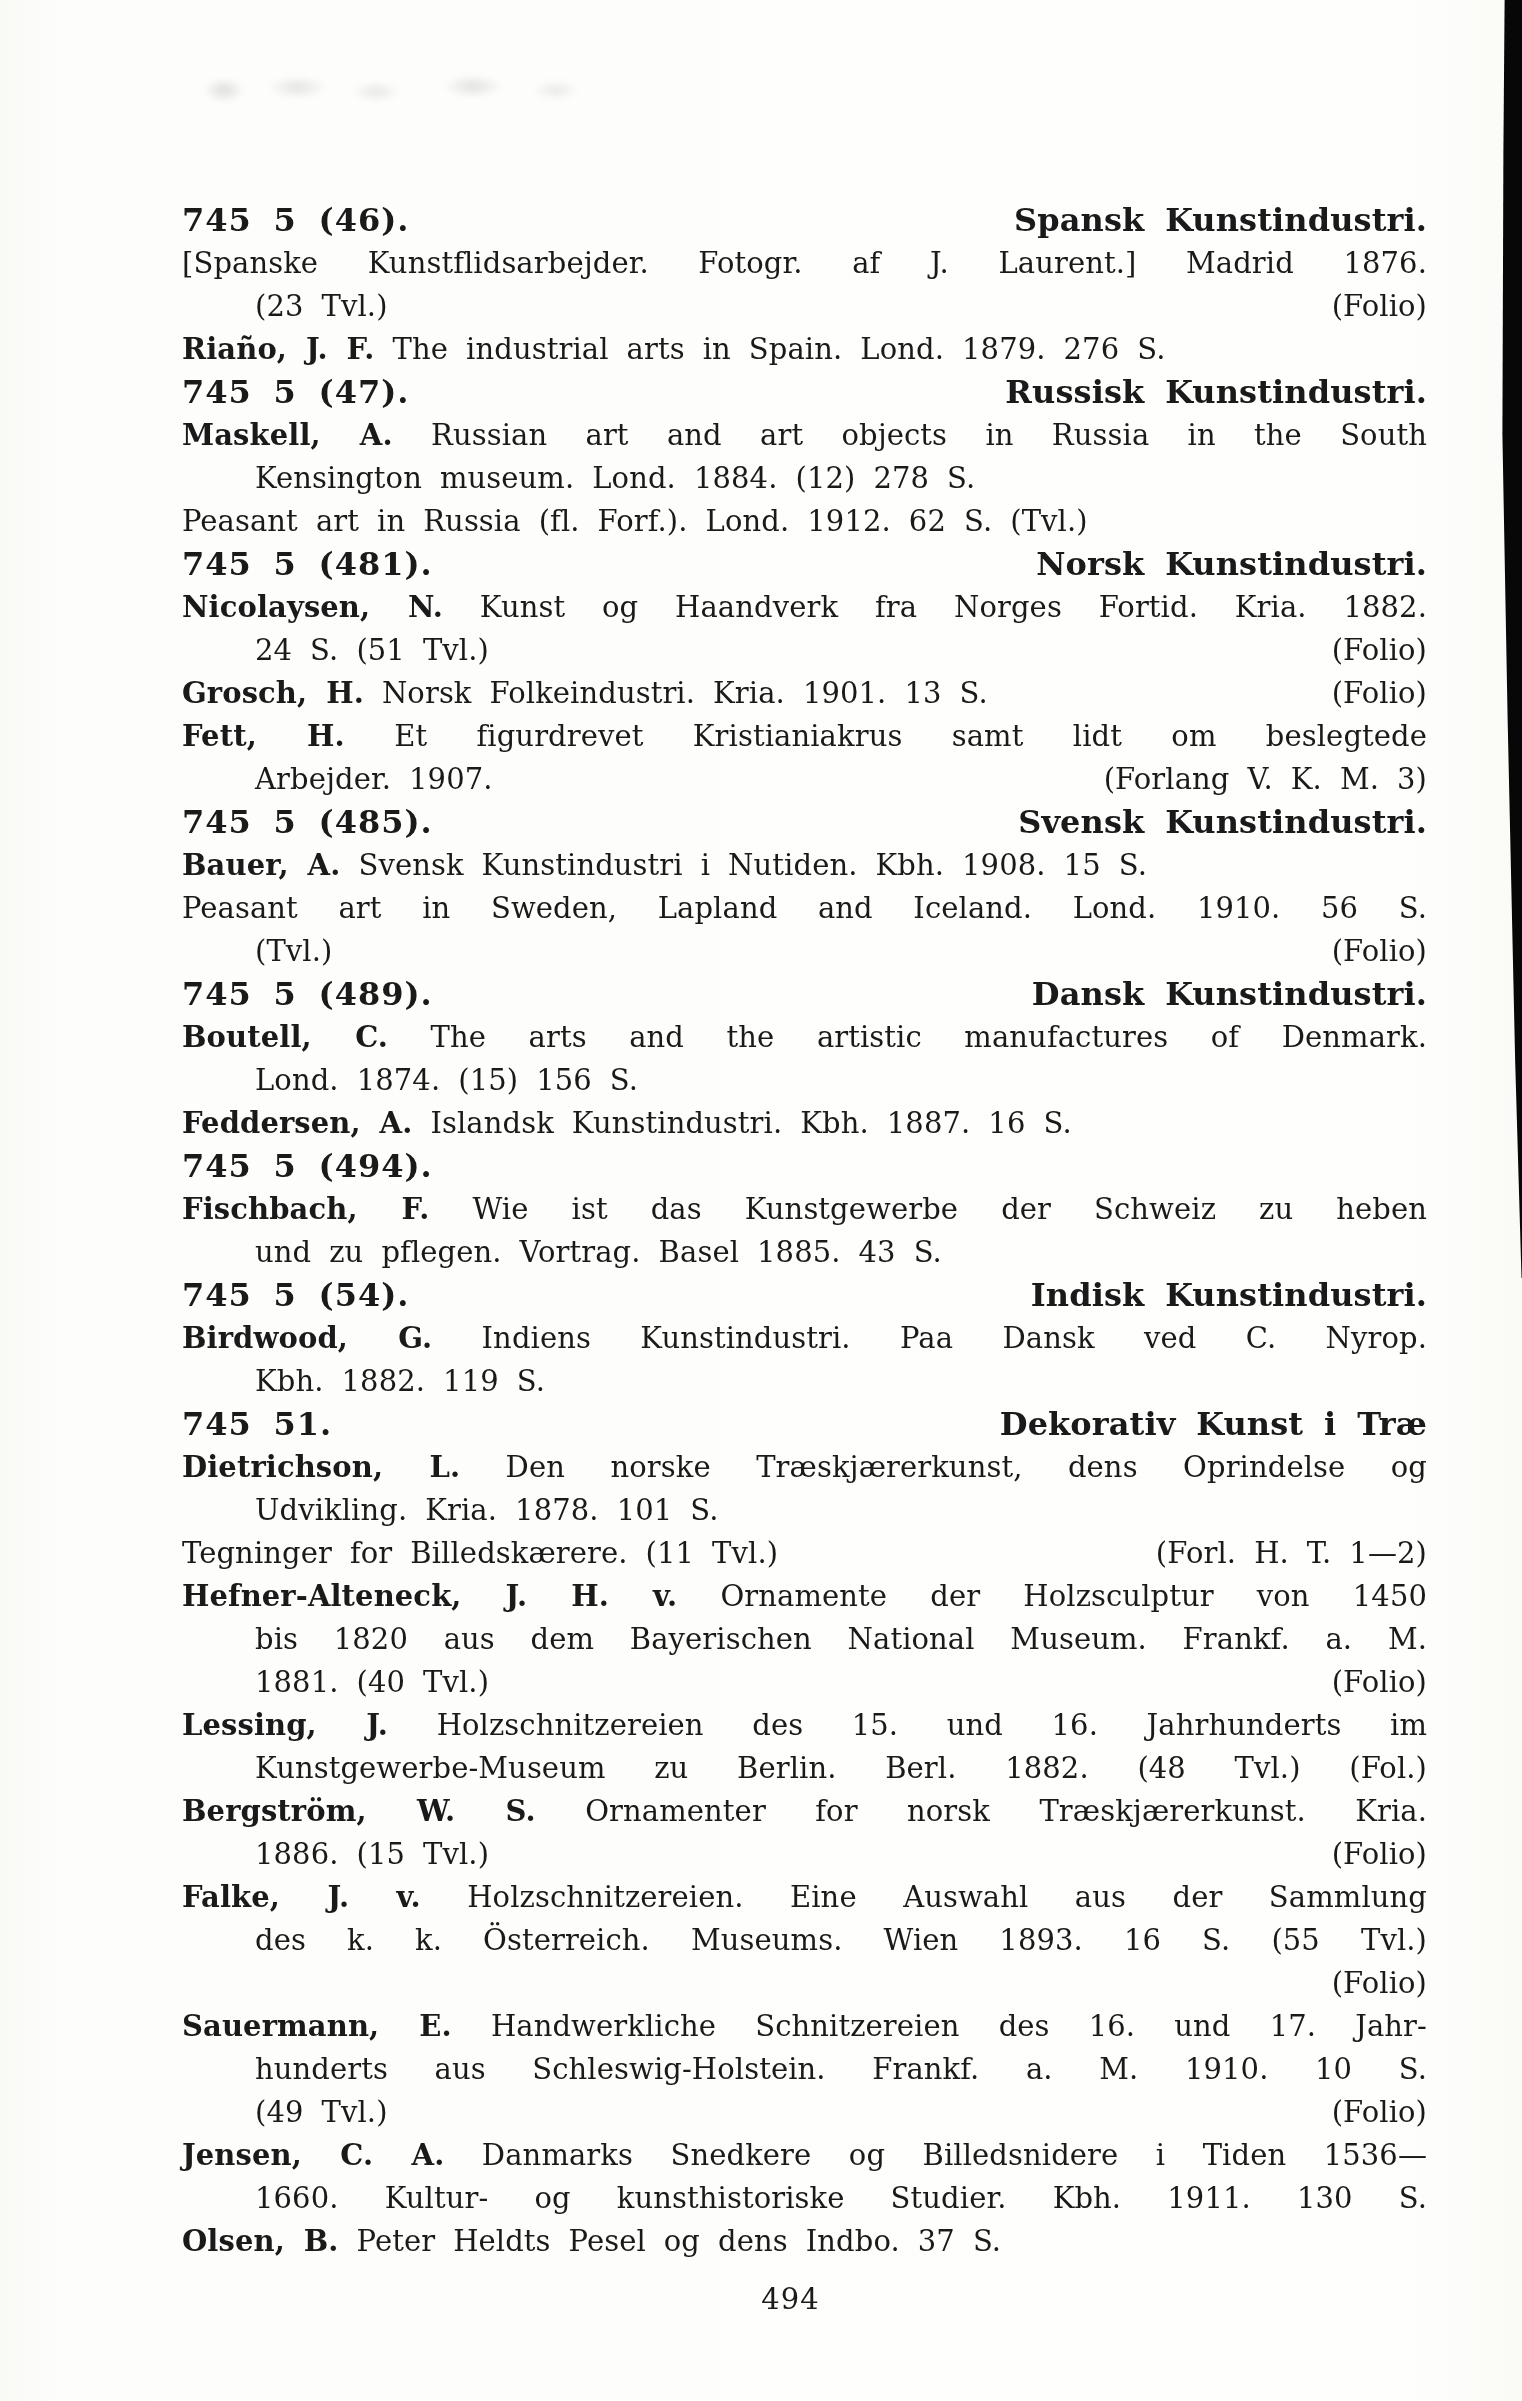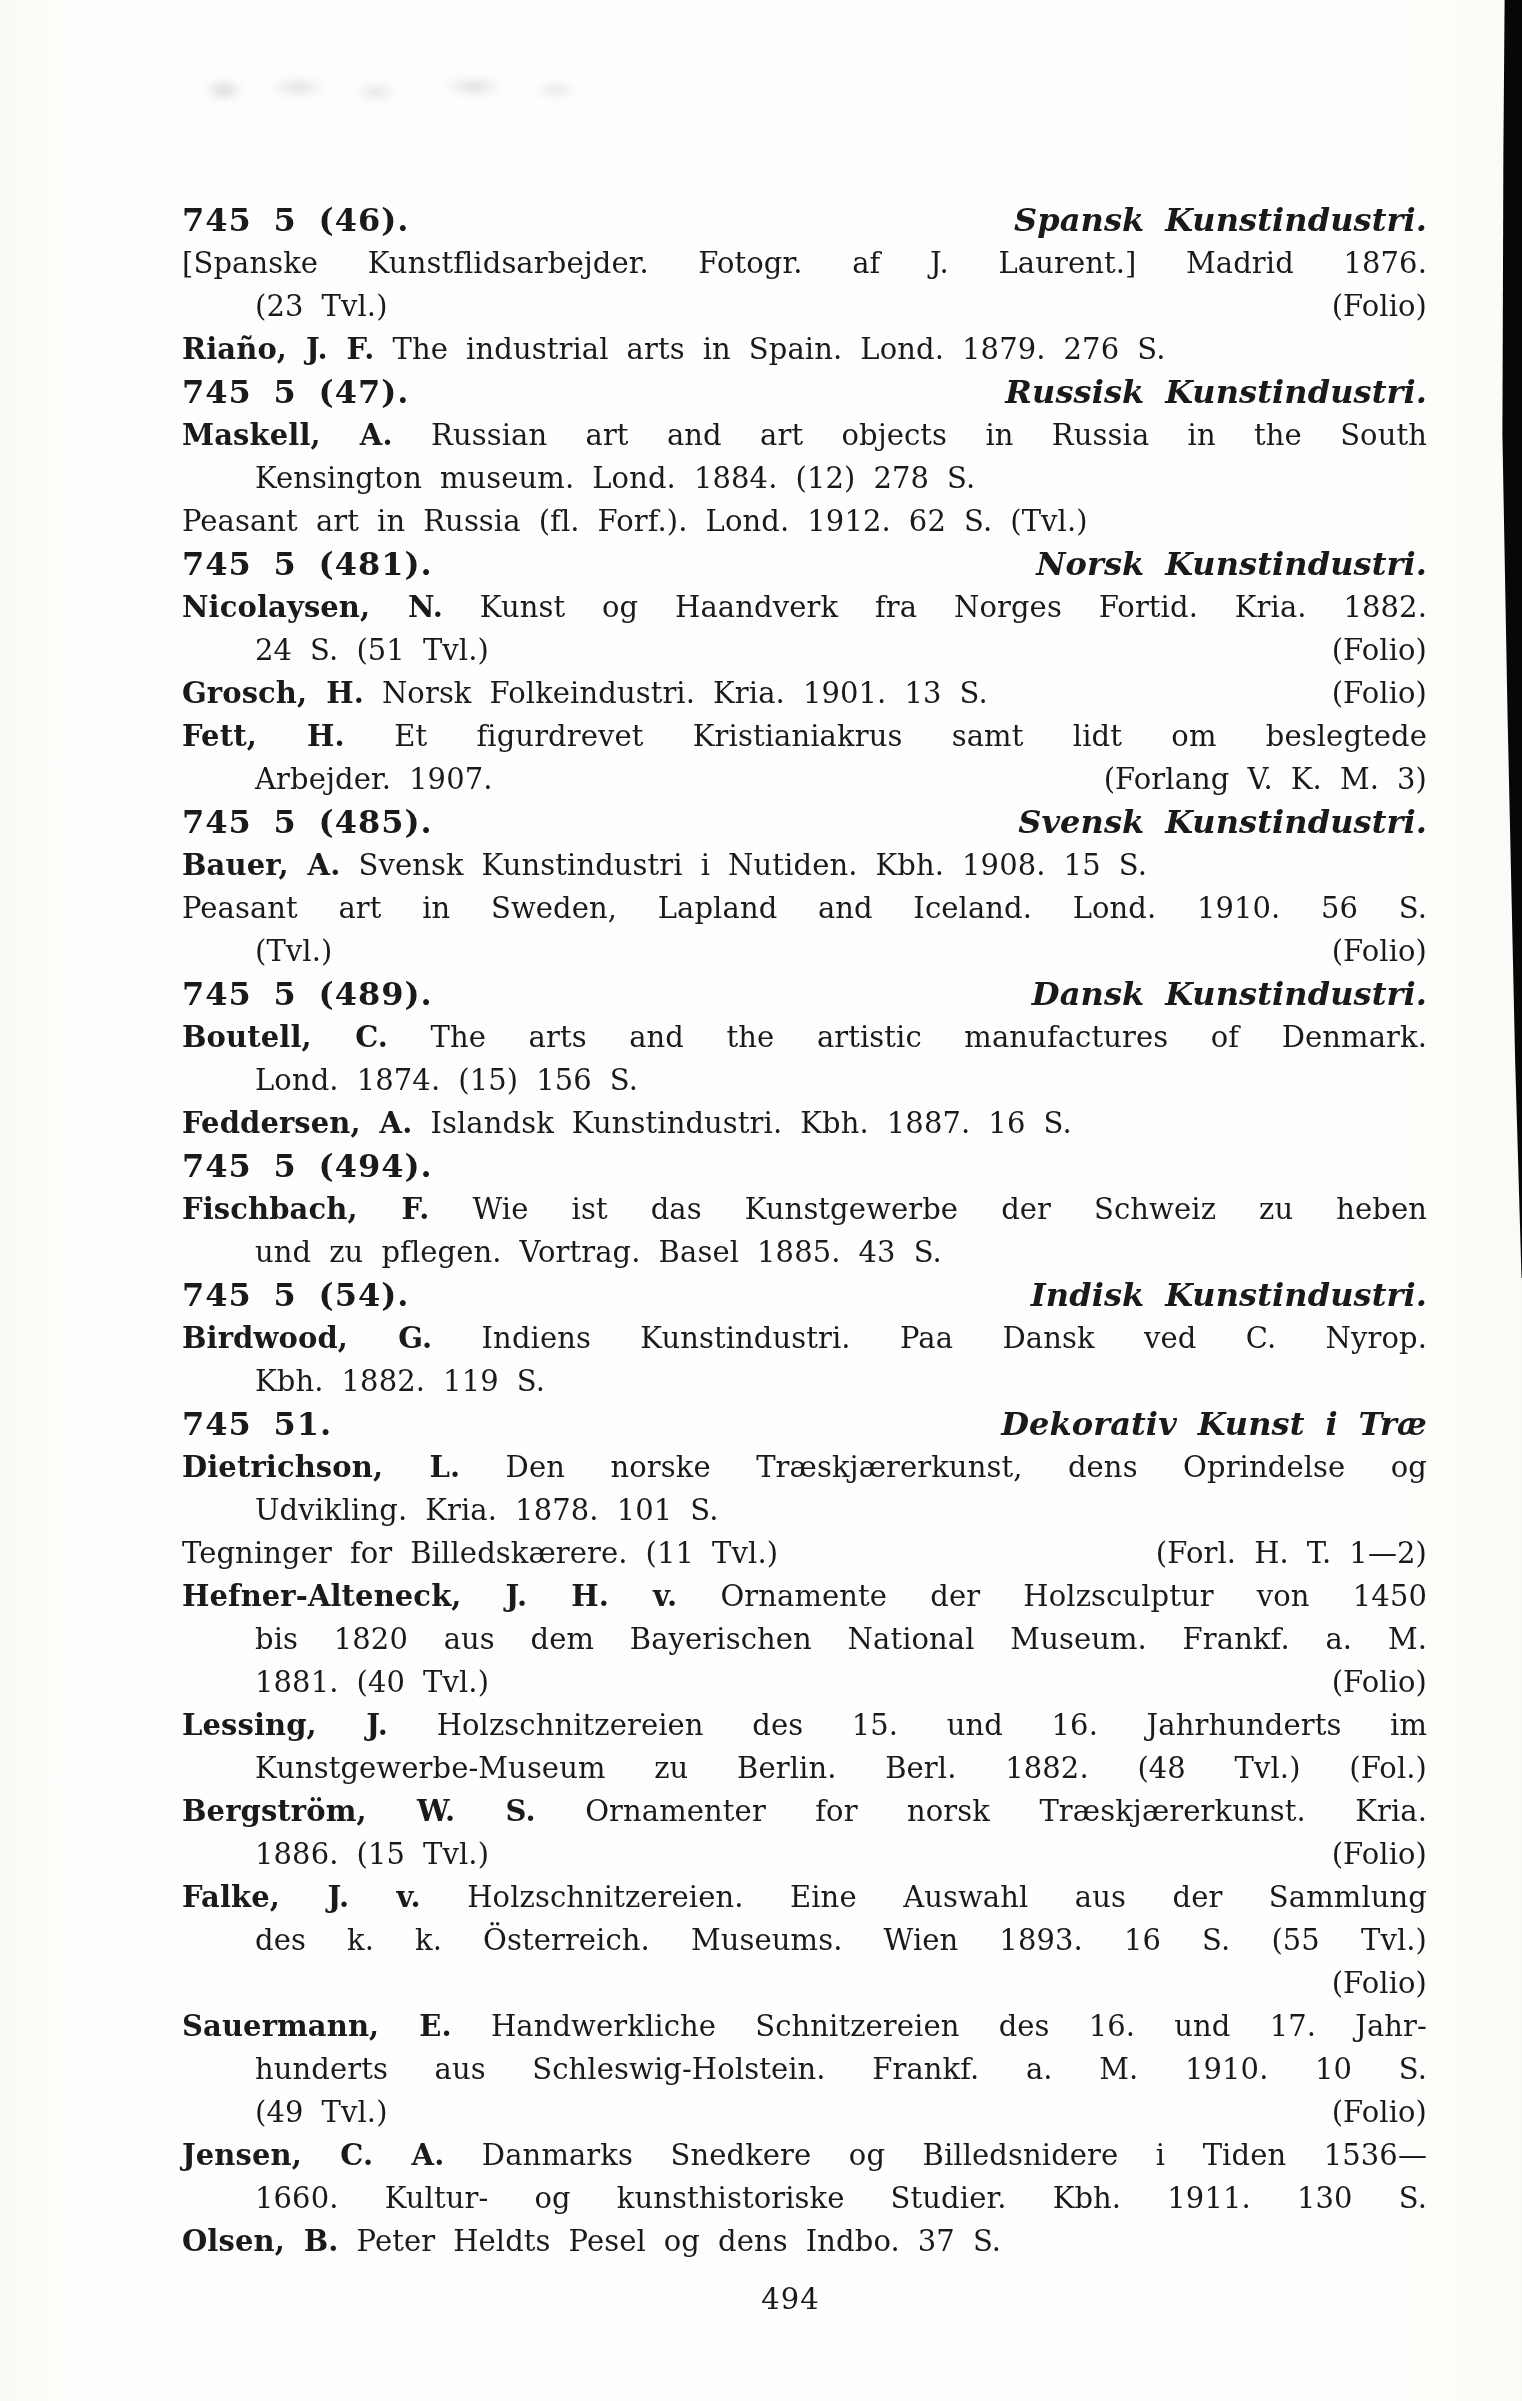--- a/index.html
+++ b/index.html
@@ -60,21 +60,21 @@
     display: flex;
     justify-content: space-between;
     align-items: baseline;
   }
   .line.indent { padding-left: 73px; }
   .line.classmark {
     font-weight: bold;
     font-size: 32px;
   }
   .classmark-code { letter-spacing: 1px; }
-  .section-heading { font-weight: bold; font-style: italic; }
+  .section-heading { font-weight: bold; }
   .entry-author { font-weight: bold; }
   .entry-note { white-space: nowrap; }
   .pagenum {
     position: absolute;
     left: 168px; top: 2278px;
     width: 1245px;
     text-align: center;
     font-size: 29px;
     line-height: 43px;
     color: #1a1a1a;

